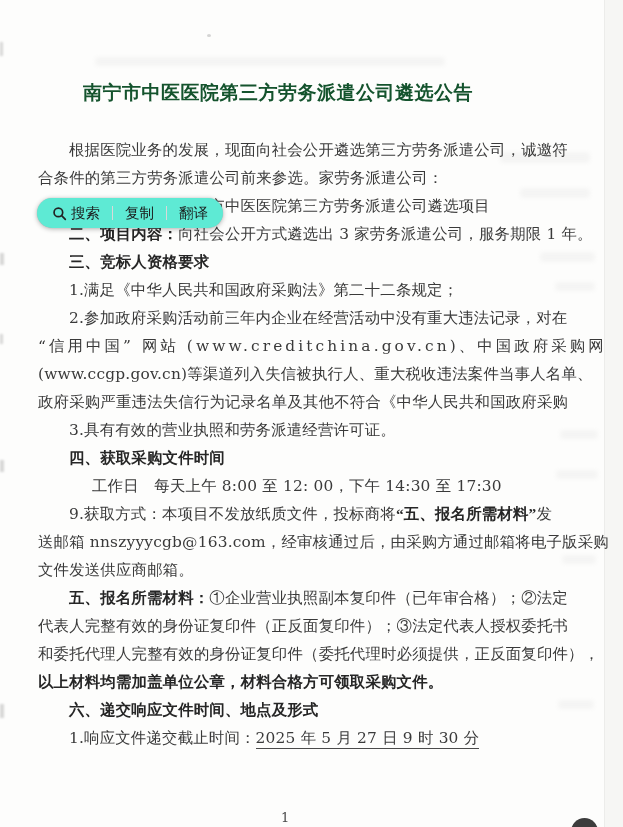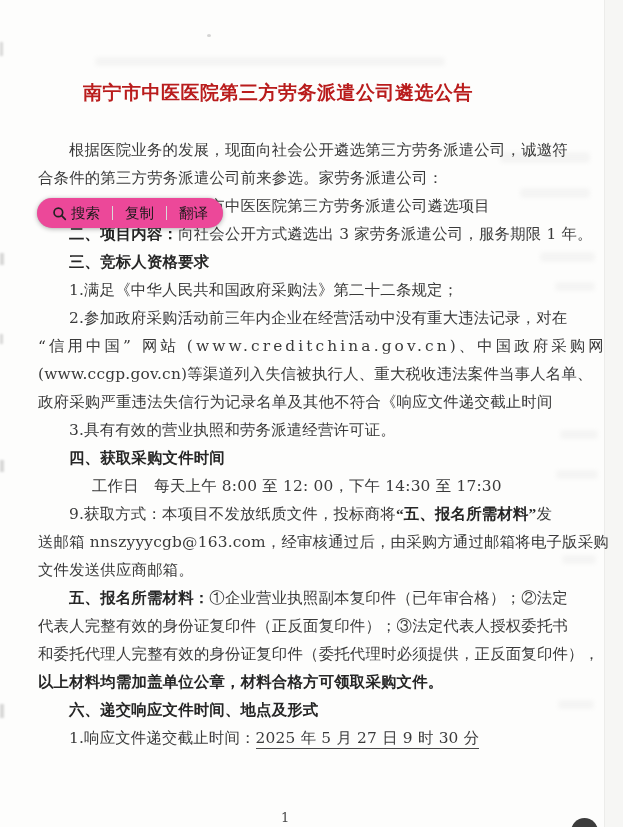--- a/index.html
+++ b/index.html
@@ -15,38 +15,38 @@
     position:absolute;top:0;right:0;width:18px;height:827px;
     background:#f6f6f4;border-left:1px solid #ececea;
   }
   
   .smudge{position:absolute;background:#8a8a8a;opacity:.07;filter:blur(2px);border-radius:4px;}
   .edge-mark{position:absolute;left:0;background:#a9a9a9;opacity:.45;filter:blur(1px);}
   .dot-mark{position:absolute;width:4px;height:3px;background:#c9c9c9;border-radius:50%;opacity:.8;}
   
   .doc-title{
     position:absolute;top:80px;left:38px;width:480px;
-    text-align:center;font-size:19px;font-weight:bold;color:#b91c1c;
+    text-align:center;font-size:19px;font-weight:bold;color:#14532d;
     letter-spacing:.5px;line-height:24px;
   }
   .doc-body{position:absolute;top:136px;left:38px;width:562px;}
   .line{height:28px;line-height:28px;font-size:15.4px;white-space:nowrap;letter-spacing:.2px;}
   .line.ind2{padding-left:31px;}
   .line.ind3{padding-left:54px;}
   .line.spaced{letter-spacing:3.1px;}
   .seg-b{font-weight:bold;color:#262626;font-family:Liberation Serif, serif;}
   .seg-u{border-bottom:1.5px solid #4a4a4a;padding-bottom:1px;}
   .page-number{
     position:absolute;top:810px;left:281px;font-size:13px;color:#4a4a4a;
     font-family:"DejaVu Serif","Liberation Serif",serif;
   }
   
   .sel-toolbar{
     position:absolute;left:37px;top:198px;height:30px;
-    background:#ec4899;border-radius:16px;
+    background:#5eead4;border-radius:16px;
     box-shadow:0 1px 5px rgba(0,0,0,.30),0 0 1px rgba(0,0,0,.18);
     display:flex;align-items:center;padding:0 13px;
     font-family:"Liberation Sans","DejaVu Sans",sans-serif;
     font-size:14.5px;color:#1a1a1a;z-index:20;
   }
   .sel-toolbar .tb-btn{display:flex;align-items:center;gap:4px;cursor:pointer;padding:0 2px;}
   .sel-toolbar .tb-divider{width:1px;height:14px;background:#d9d9d9;margin:0 10px;}
   .sel-toolbar svg{display:block;}
   
   .fab{
@@ -80,21 +80,21 @@
   <div class="doc-body" id="doc-body">
       <div class="line ind2"><span class="">根据医院业务的发展，现面向社会公开遴选第三方劳务派遣公司，诚邀符</span></div>
       <div class="line"><span class="">合条件的第三方劳务派遣公司前来参选。家劳务派遣公司：</span></div>
       <div class="line ind2"><span class="seg-b ">一、项目名称：</span><span class="">南宁市中医医院第三方劳务派遣公司遴选项目</span></div>
       <div class="line ind2"><span class="seg-b ">二、项目内容：</span><span class="">向社会公开方式遴选出 3 家劳务派遣公司，服务期限 1 年。</span></div>
       <div class="line ind2"><span class="seg-b ">三、竞标人资格要求</span></div>
       <div class="line ind2"><span class="">1.满足《中华人民共和国政府采购法》第二十二条规定；</span></div>
       <div class="line ind2"><span class="">2.参加政府采购活动前三年内企业在经营活动中没有重大违法记录，对在</span></div>
       <div class="line spaced"><span class="">“信用中国” 网站 (www.creditchina.gov.cn)、中国政府采购网</span></div>
       <div class="line"><span class="">(www.ccgp.gov.cn)等渠道列入失信被执行人、重大税收违法案件当事人名单、</span></div>
-      <div class="line"><span class="">政府采购严重违法失信行为记录名单及其他不符合《响应文件递交截止时间</span></div>
+      <div class="line"><span class="">政府采购严重违法失信行为记录名单及其他不符合《中华人民共和国政府采购</span></div>
       <div class="line ind2"><span class="">3.具有有效的营业执照和劳务派遣经营许可证。</span></div>
       <div class="line ind2"><span class="seg-b ">四、获取采购文件时间</span></div>
       <div class="line ind3"><span class="">工作日　每天上午 8:00 至 12:  00，下午 14:30 至 17:30</span></div>
       <div class="line ind2"><span class="">9.获取方式：本项目不发放纸质文件，投标商将</span><span class="seg-b ">“五、报名所需材料”</span><span class="">发</span></div>
       <div class="line"><span class="">送邮箱 nnszyyycgb@163.com，经审核通过后，由采购方通过邮箱将电子版采购</span></div>
       <div class="line"><span class="">文件发送供应商邮箱。</span></div>
       <div class="line ind2"><span class="seg-b ">五、报名所需材料：</span><span class="">①企业营业执照副本复印件（已年审合格）；②法定</span></div>
       <div class="line"><span class="">代表人完整有效的身份证复印件（正反面复印件）；③法定代表人授权委托书</span></div>
       <div class="line"><span class="">和委托代理人完整有效的身份证复印件（委托代理时必须提供，正反面复印件），</span></div>
       <div class="line"><span class="seg-b ">以上材料均需加盖单位公章，材料合格方可领取采购文件。</span></div>

